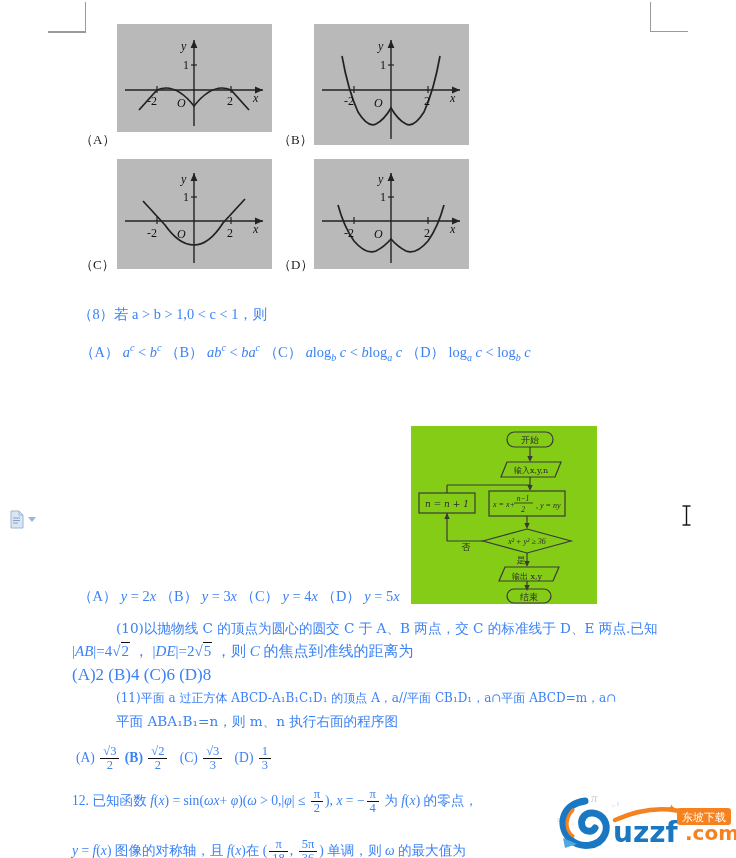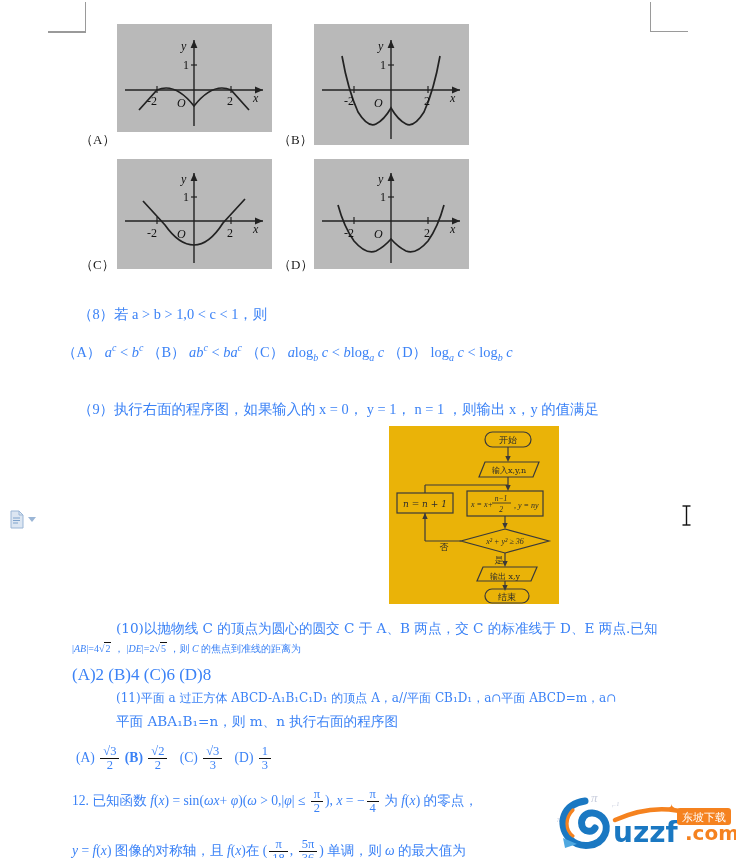--- a/index.html
+++ b/index.html
@@ -51,21 +51,21 @@
   .paste-icon{position:absolute;left:10px;top:510px;display:flex;align-items:center;gap:3px;}
   .paste-icon .doc{width:15px;height:19px;}
   .paste-icon .caret{width:0;height:0;border-left:4px solid transparent;border-right:4px solid transparent;border-top:5px solid #9bb6d6;}
 
   
   .ibeam{position:absolute;left:681px;top:504px;width:11px;height:23px;}
 
   
   .watermark{position:absolute;left:555px;top:786px;width:181px;height:72px;}
 
-  .flow{position:absolute;left:389px;top:426px;width:170px;height:178px;background:#eab308;}
+  .flow{position:absolute;left:411px;top:426px;width:186px;height:178px;background:#84cc16;}
 </style>
 </head>
 <body>
 
 <div class="page">
 
   <div class="corner tl"></div>
   <div class="corner tr"></div>
 
   <div class="fig" style="left:117px;top:24px;width:155px;height:108px;">
@@ -153,42 +153,39 @@
     </svg>
   </div>
 
   <div class="optlabel" style="left:80px;top:256px;">（C）</div>
   <div class="optlabel" style="left:278px;top:256px;">（D）</div>
 
   <div class="line" style="left:78px;top:305px;">
     <span>（8）若 a &gt; b &gt; 1,0 &lt; c &lt; 1，则</span>
   </div>
 
-  <div class="line" style="left:62px;top:342px;">
+  <div class="line" style="left:80px;top:342px;">
     <span>（A）</span>
     <span>
       <i class="v">a</i><span class="sup">c</span> &lt; <i class="v">b</i><span class="sup">c</span>
     </span>
     <span>（B）</span>
     <span>
       <i class="v">ab</i><span class="sup">c</span> &lt; <i class="v">ba</i><span class="sup">c</span>
     </span>
     <span>（C）</span>
     <span>
       <i class="v">a</i>log<span class="sm">b</span> <i class="v">c</i> &lt; <i class="v">b</i>log<span class="sm">a</span> <i class="v">c</i>
     </span>
     <span>（D）</span>
     <span>
       log<span class="sm">a</span> <i class="v">c</i> &lt; log<span class="sm">b</span> <i class="v">c</i>
     </span>
   </div>
 
-  <div class="line" style="left:78px;top:400px;">
-    <span>（9）执行右面的程序图，如果输入的 x = 0， y = 1， n = 1 ，则输出 x，y 的值满足</span>
-  </div>
 
   <div class="flow">
     <svg width="170" height="178" viewBox="0 0 170 178">
       <g stroke="#3a3a3a" stroke-width="1.2" fill="none">
 
         <rect x="96" y="6" width="46" height="15" rx="7.5" ry="7.5"></rect>
         <line x1="119" y1="21" x2="119" y2="33"></line>
         <polygon points="119,36 116.3,30 121.7,30" fill="#3a3a3a" stroke="none"></polygon>
 
         <polygon points="96,36 150,36 144,51 90,51"></polygon>
@@ -233,24 +230,34 @@
         <text x="82" y="81" font-size="8">x = x+</text>
         <text x="112" y="75" font-size="7.5" text-anchor="middle">n−1</text>
         <line x1="103" y1="77" x2="122" y2="77" stroke="#2b2b2b" stroke-width="0.8"></line>
         <text x="112" y="86" font-size="7.5" text-anchor="middle">2</text>
         <text x="125" y="82" font-size="8">, y = ny</text>
         <text x="116" y="118" font-size="8" text-anchor="middle">x² + y² ≥ 36</text>
       </g>
     </svg>
   </div>
 
+  <div class="line" style="left:78px;top:587px;">
+    <span>（A）</span>
+    <span><i class="v">y</i> = 2<i class="v">x</i></span>
+    <span>（B）</span>
+    <span><i class="v">y</i> = 3<i class="v">x</i></span>
+    <span>（C）</span>
+    <span><i class="v">y</i> = 4<i class="v">x</i></span>
+    <span>（D）</span>
+    <span><i class="v">y</i> = 5<i class="v">x</i></span>
+  </div>
 
   <div class="line cn" style="left:72px;top:620px;font-size:13.6px;">(10)以抛物线 C 的顶点为圆心的圆交 C 于 A、B 两点，交 C 的标准线于 D、E 两点.已知</div>
 
-  <div class="line" style="left:72px;top:642px;font-size:10px;">
+  <div class="line" style="left:72px;top:642px;font-size:15px;">
     |<i class="v">AB</i>|=4<span class="rad">√<span class="bar">2</span></span> ，
     |<i class="v">DE</i>|=2<span class="rad">√<span class="bar">5</span></span> ，则 <i class="v">C</i> 的焦点到准线的距离为
   </div>
 
   <div class="line" style="left:72px;top:665px;font-size:17px;">(A)2     (B)4     (C)6     (D)8</div>
 
   <div class="line cn" style="left:72px;top:690px;font-size:12px;">(11)平面 a 过正方体 ABCD-A₁B₁C₁D₁ 的顶点 A，a//平面 CB₁D₁，a∩平面 ABCD=m，a∩</div>
   <div class="line cn" style="left:72px;top:713px;font-size:13.6px;">平面 ABA₁B₁=n，则 m、n 执行右面的程序图</div>
 
   <div class="line" style="left:76px;top:745px;font-size:13.6px;">

